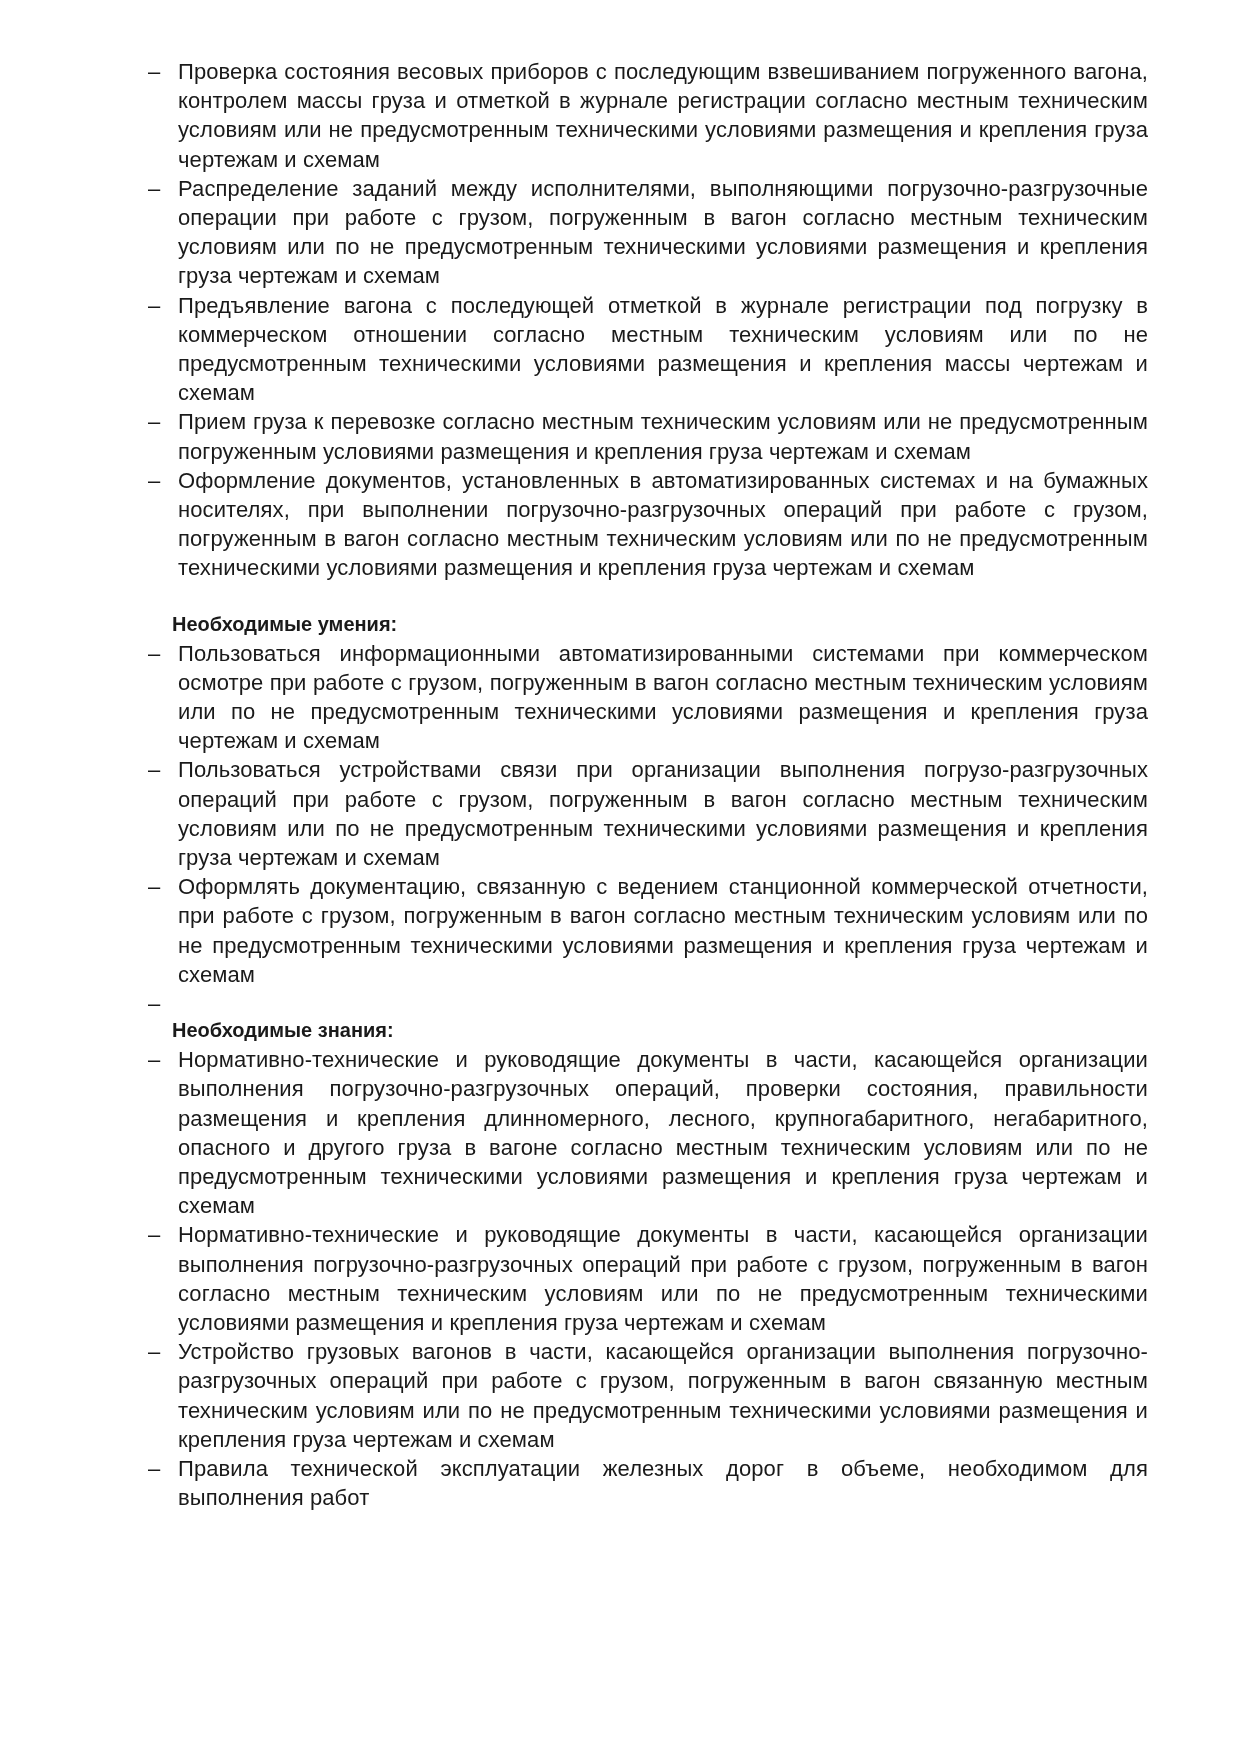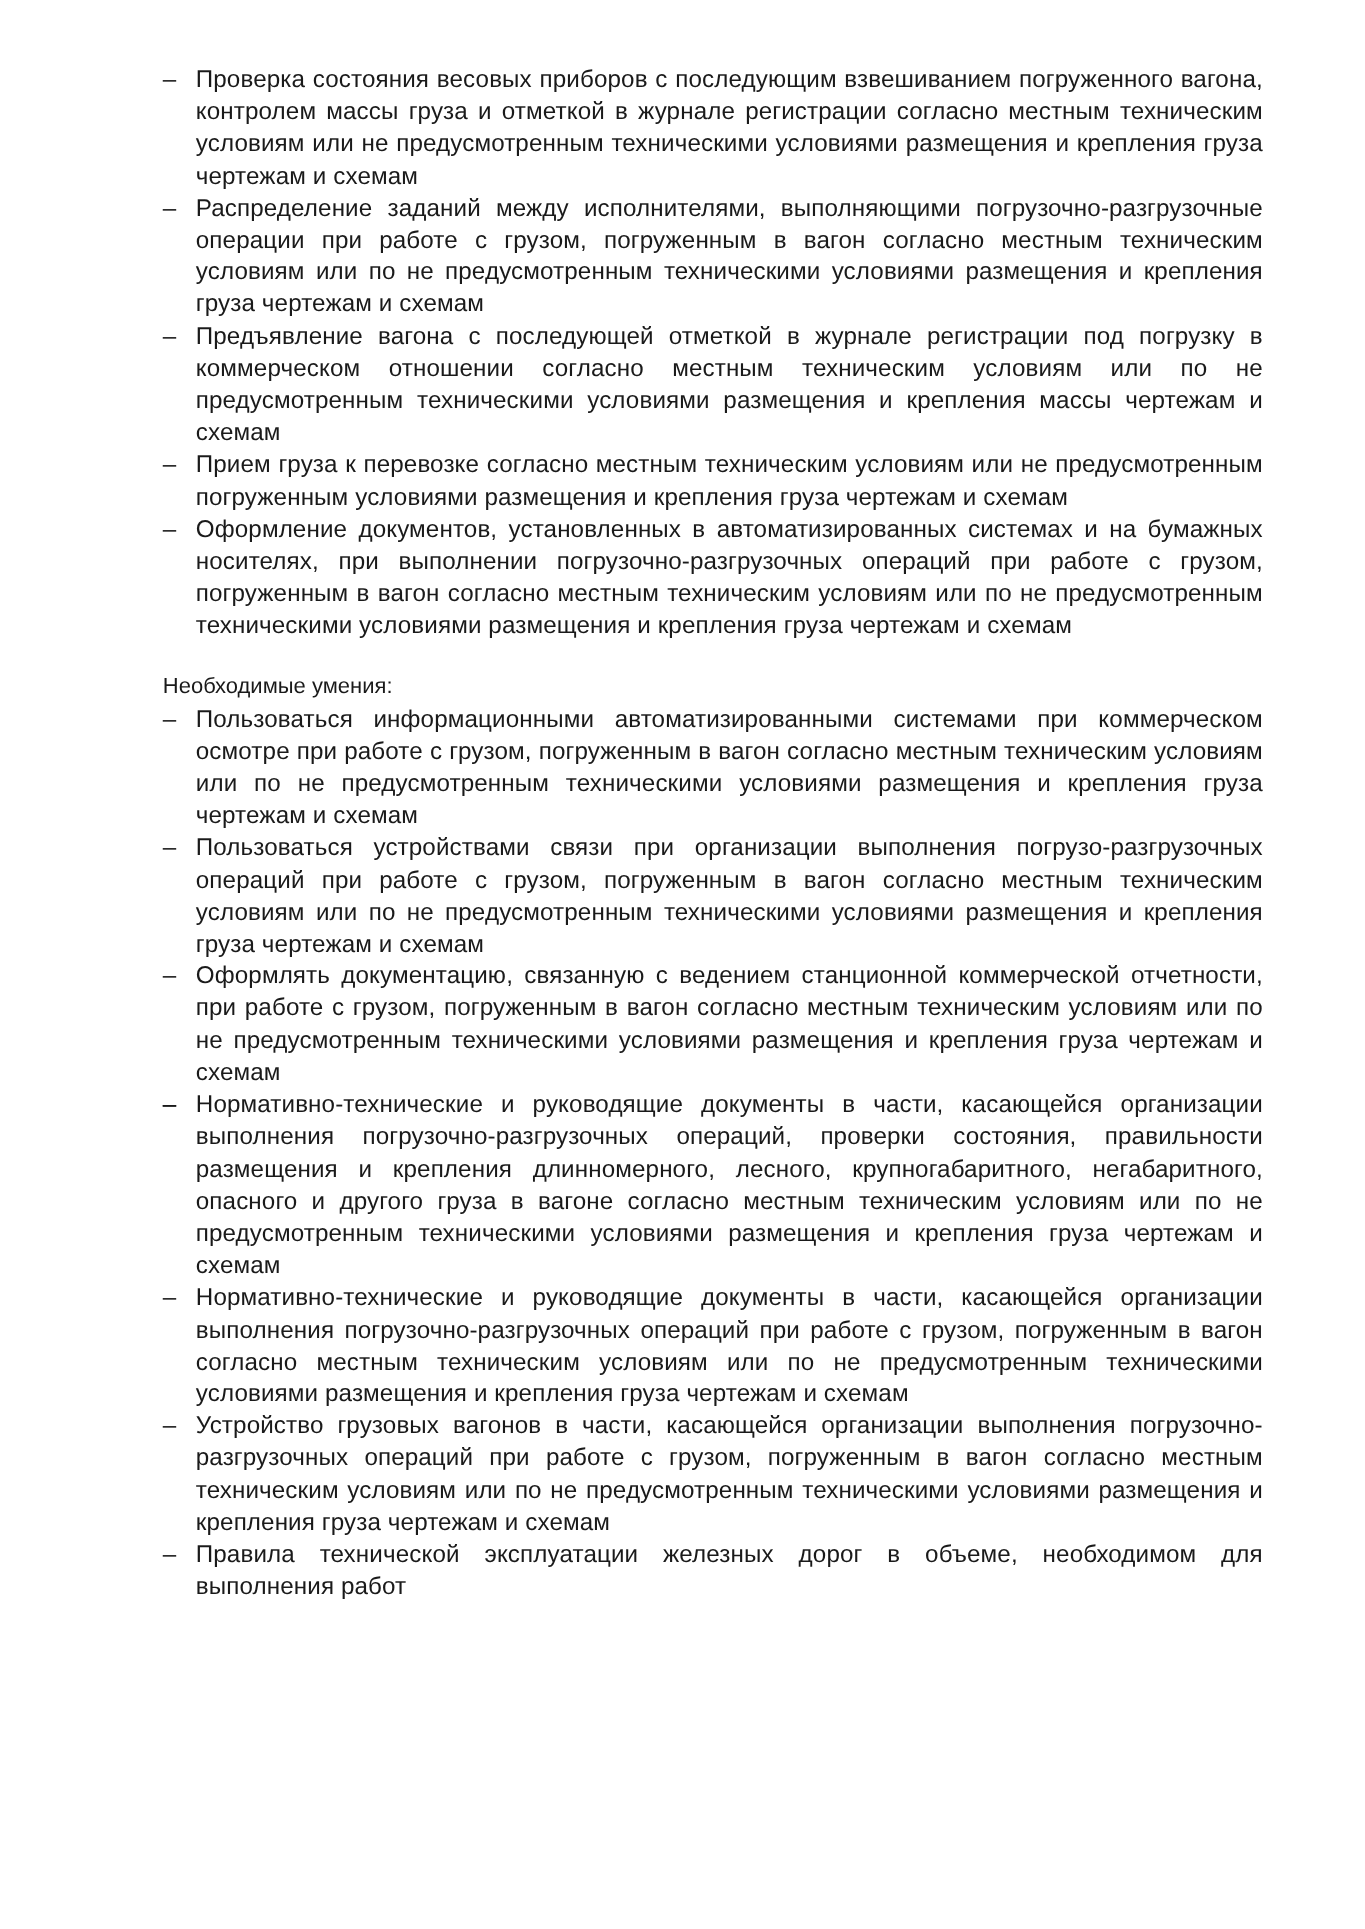--- a/index.html
+++ b/index.html
@@ -35,25 +35,26 @@
     letter-spacing: 0.1px;
   }
   .dash {
     position: absolute;
     left: 0;
     top: 0;
     width: 18px;
     text-align: left;
   }
   .heading {
-    font-weight: normal;
+    font-weight: bold;
     font-size: 20px;
     line-height: 29px;
     margin-top: 27px;
     margin-bottom: 0;
+    margin-left: 24px;
   }
 </style>
 </head>
 <body>
 
 <div class="page">
 
   <ul class="list">
     <li class="item"><span class="dash">–</span><span>Проверка состояния весовых приборов с последующим взвешиванием погруженного вагона, контролем массы груза и отметкой в журнале регистрации согласно местным техническим условиям или не предусмотренным техническими условиями размещения и крепления груза чертежам и схемам</span></li>
     <li class="item"><span class="dash">–</span><span>Распределение заданий между исполнителями, выполняющими погрузочно-разгрузочные операции при работе с грузом, погруженным в вагон согласно местным техническим условиям или по не предусмотренным техническими условиями размещения и крепления груза чертежам и схемам</span></li>
@@ -63,20 +64,21 @@
   </ul>
 
   <div class="heading">Необходимые умения:</div>
   <ul class="list">
     <li class="item"><span class="dash">–</span><span>Пользоваться информационными автоматизированными системами при коммерческом осмотре при работе с грузом, погруженным в вагон согласно местным техническим условиям или по не предусмотренным техническими условиями размещения и крепления груза чертежам и схемам</span></li>
     <li class="item"><span class="dash">–</span><span>Пользоваться устройствами связи при организации выполнения погрузо-разгрузочных операций при работе с грузом, погруженным в вагон согласно местным техническим условиям или по не предусмотренным техническими условиями размещения и крепления груза чертежам и схемам</span></li>
     <li class="item"><span class="dash">–</span><span>Оформлять документацию, связанную с ведением станционной коммерческой отчетности, при работе с грузом, погруженным в вагон согласно местным техническим условиям или по не предусмотренным техническими условиями размещения и крепления груза чертежам и схемам</span></li>
     <li class="item"><span class="dash">–</span></li>
   </ul>
 
+  <div class="heading">Необходимые знания:</div>
   <ul class="list">
     <li class="item"><span class="dash">–</span><span>Нормативно-технические и руководящие документы в части, касающейся организации выполнения погрузочно-разгрузочных операций, проверки состояния, правильности размещения и крепления длинномерного, лесного, крупногабаритного, негабаритного, опасного и другого груза в вагоне согласно местным техническим условиям или по не предусмотренным техническими условиями размещения и крепления груза чертежам и схемам</span></li>
     <li class="item"><span class="dash">–</span><span>Нормативно-технические и руководящие документы в части, касающейся организации выполнения погрузочно-разгрузочных операций при работе с грузом, погруженным в вагон согласно местным техническим условиям или по не предусмотренным техническими условиями размещения и крепления груза чертежам и схемам</span></li>
-    <li class="item"><span class="dash">–</span><span>Устройство грузовых вагонов в части, касающейся организации выполнения погрузочно-разгрузочных операций при работе с грузом, погруженным в вагон согласно местным техническим условиям или по не предусмотренным техническими условиями размещения и крепления груза чертежам и схемам</span></li>
+    <li class="item"><span class="dash">–</span><span>Устройство грузовых вагонов в части, касающейся организации выполнения погрузочно-разгрузочных операций при работе с грузом, погруженным в вагон связанную местным техническим условиям или по не предусмотренным техническими условиями размещения и крепления груза чертежам и схемам</span></li>
     <li class="item"><span class="dash">–</span><span>Правила технической эксплуатации железных дорог в объеме, необходимом для выполнения работ</span></li>
   </ul>
 
 </div>
 
 </body></html>

